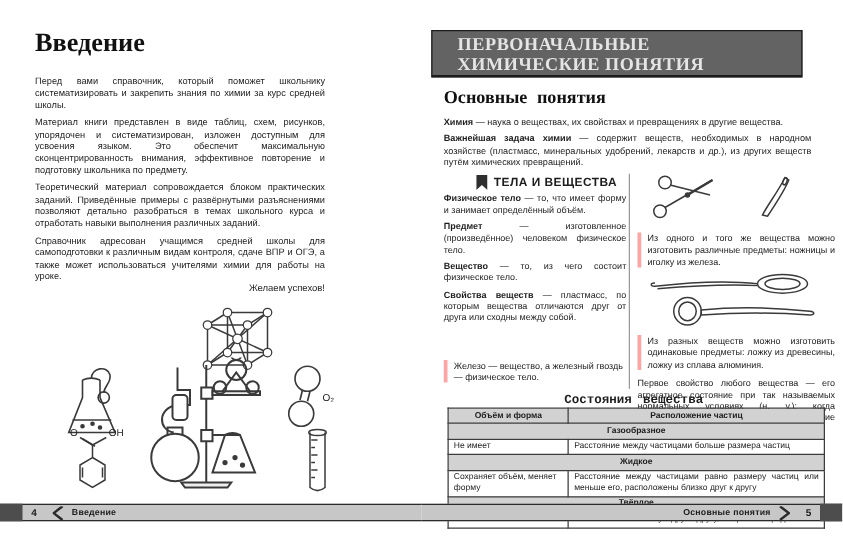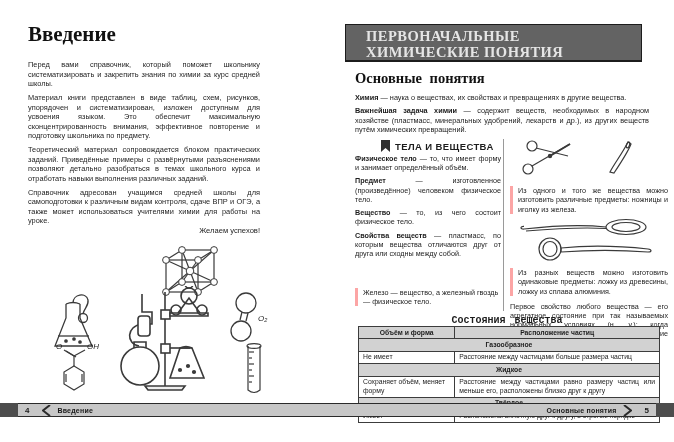--- a/index.html
+++ b/index.html
@@ -19,21 +19,21 @@
   }
   .intro-body {
     position:absolute; left:28px; top:60px; width:232px;
     font-size:7.4px; line-height:1.3; text-align:justify;
   }
   .intro-body p { margin-bottom:4px; }
   .closing-line {
     position:absolute; left:28px; top:226px; width:232px;
     text-align:right; font-size:7.6px;
   }
-  .art { position:absolute;font-style:italic; }
+  .art { position:absolute; }
   .art svg { display:block; }
 
   
   .footer {
     position:absolute; bottom:25px; height:14px; width:337px;
     background:#c7c7c7; border-top:1.5px solid #2b2b2b; border-bottom:1.5px solid #2b2b2b;
     display:flex; align-items:center; font-size:7px; font-weight:bold; color:#1a1a1a;
   }
   .footer-left { left:0; }
   .footer-right { left:0; justify-content:flex-end; }

